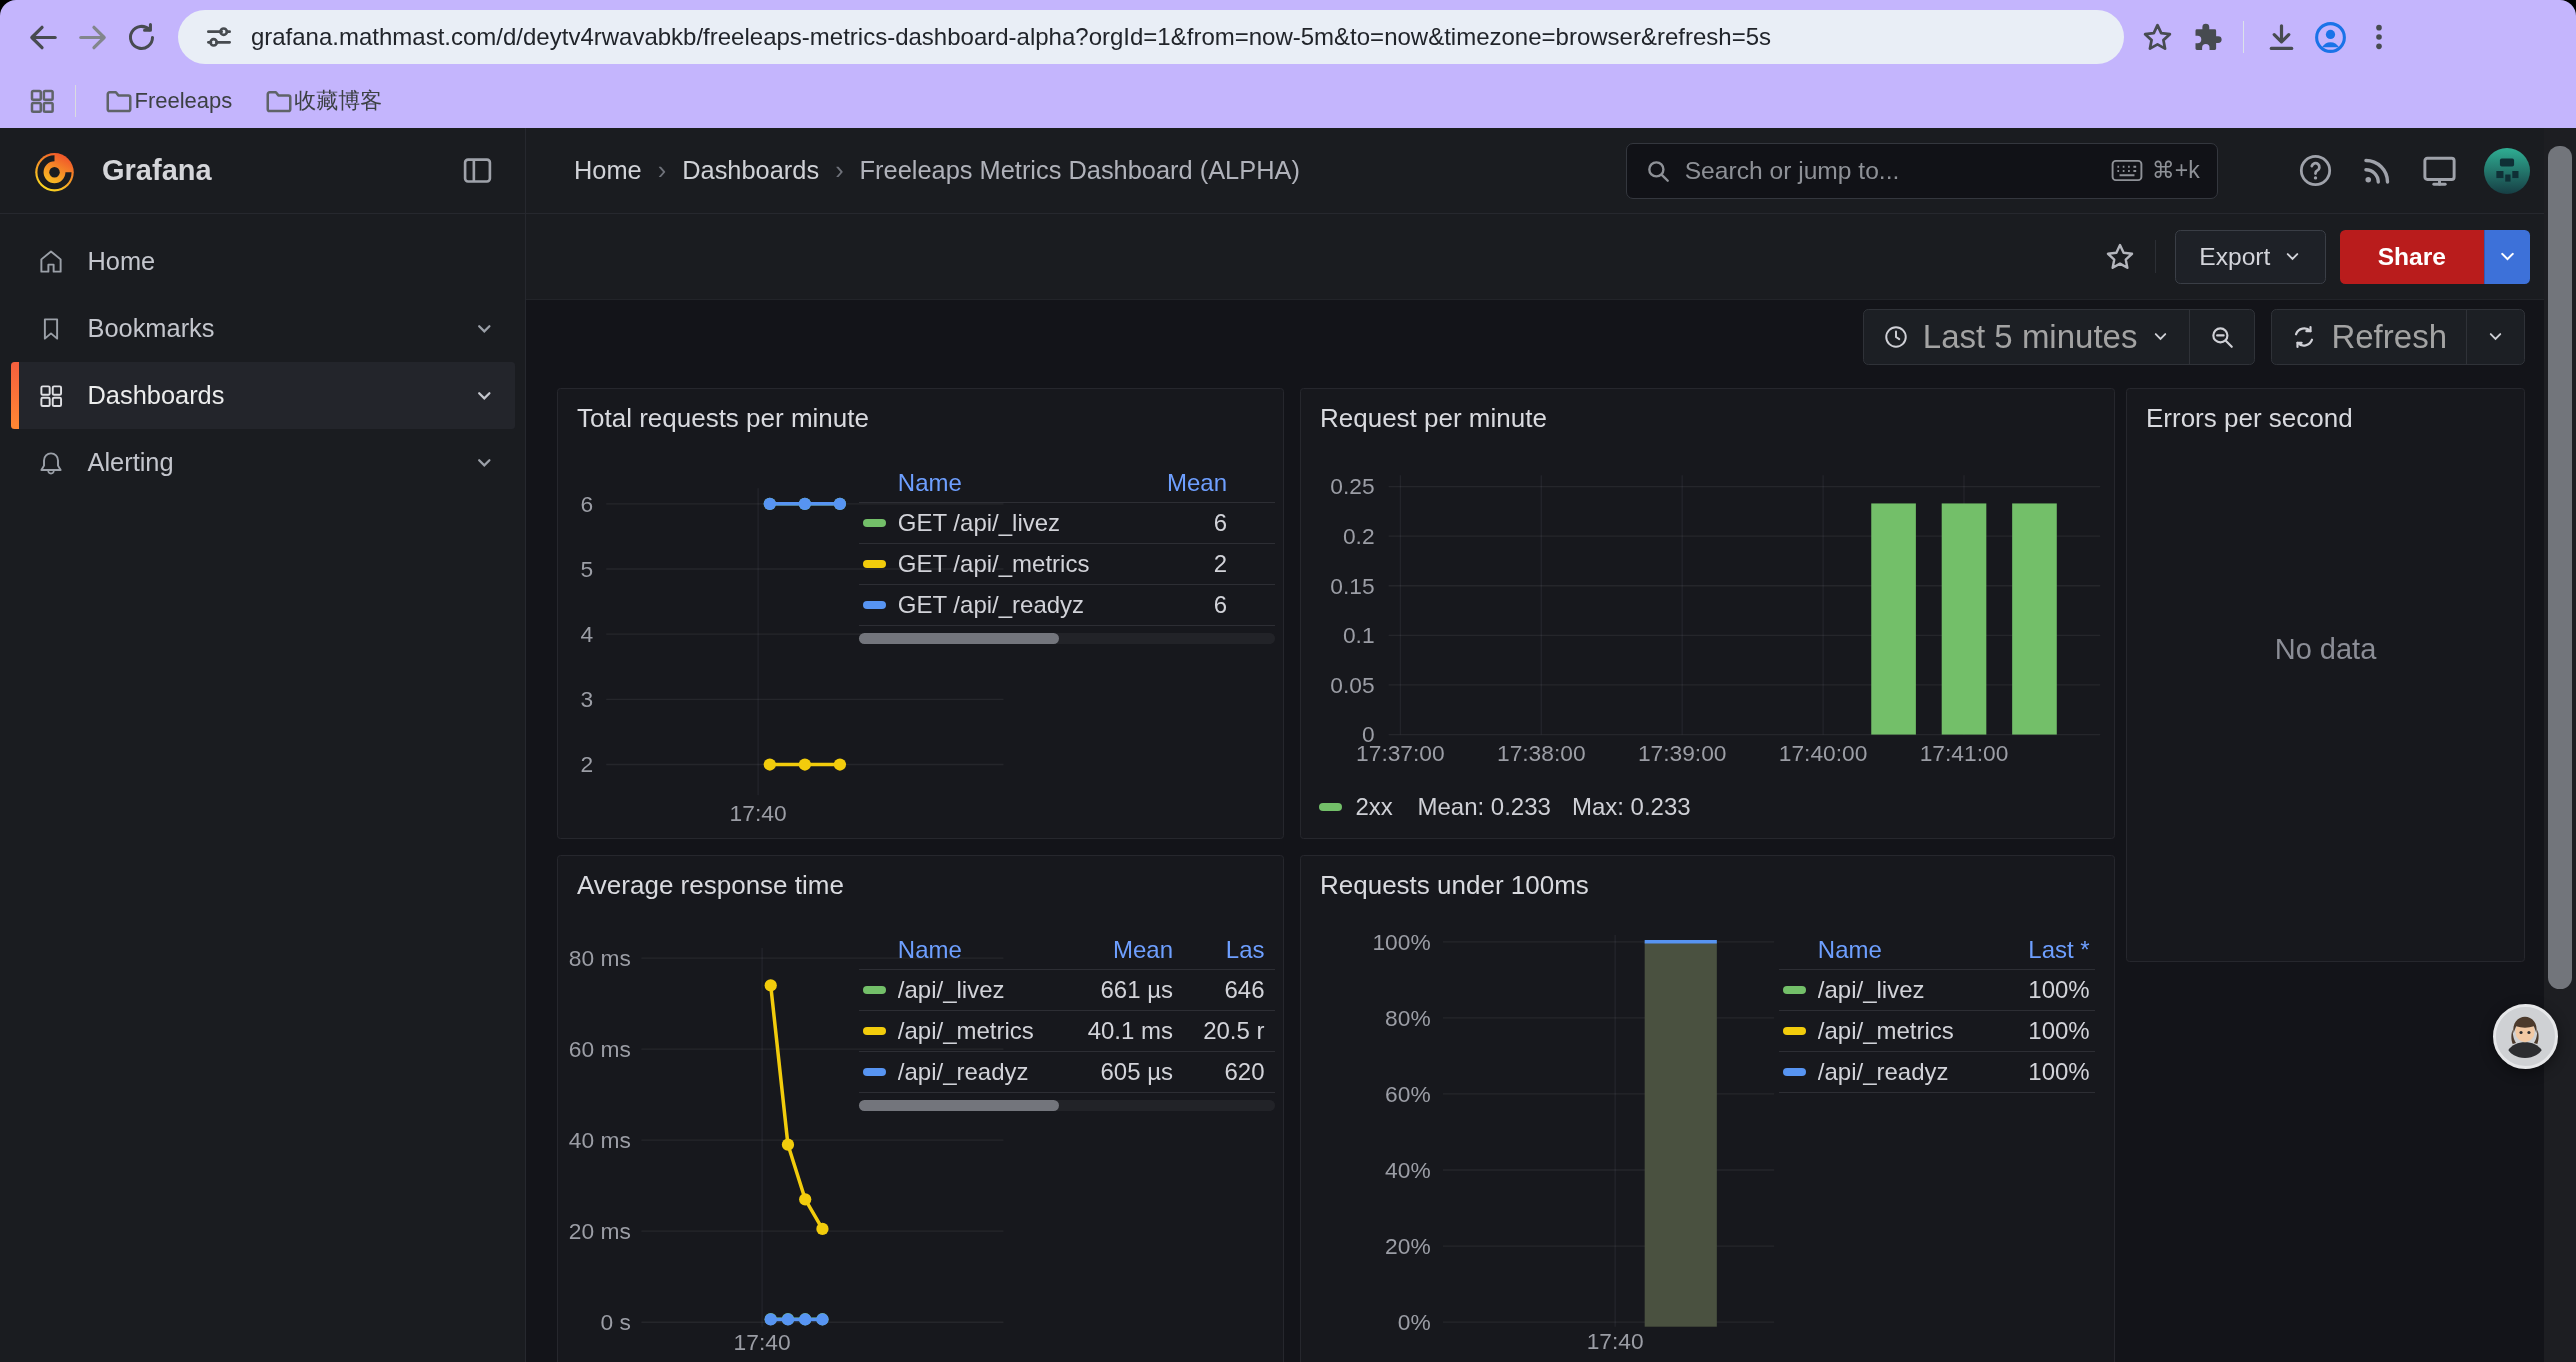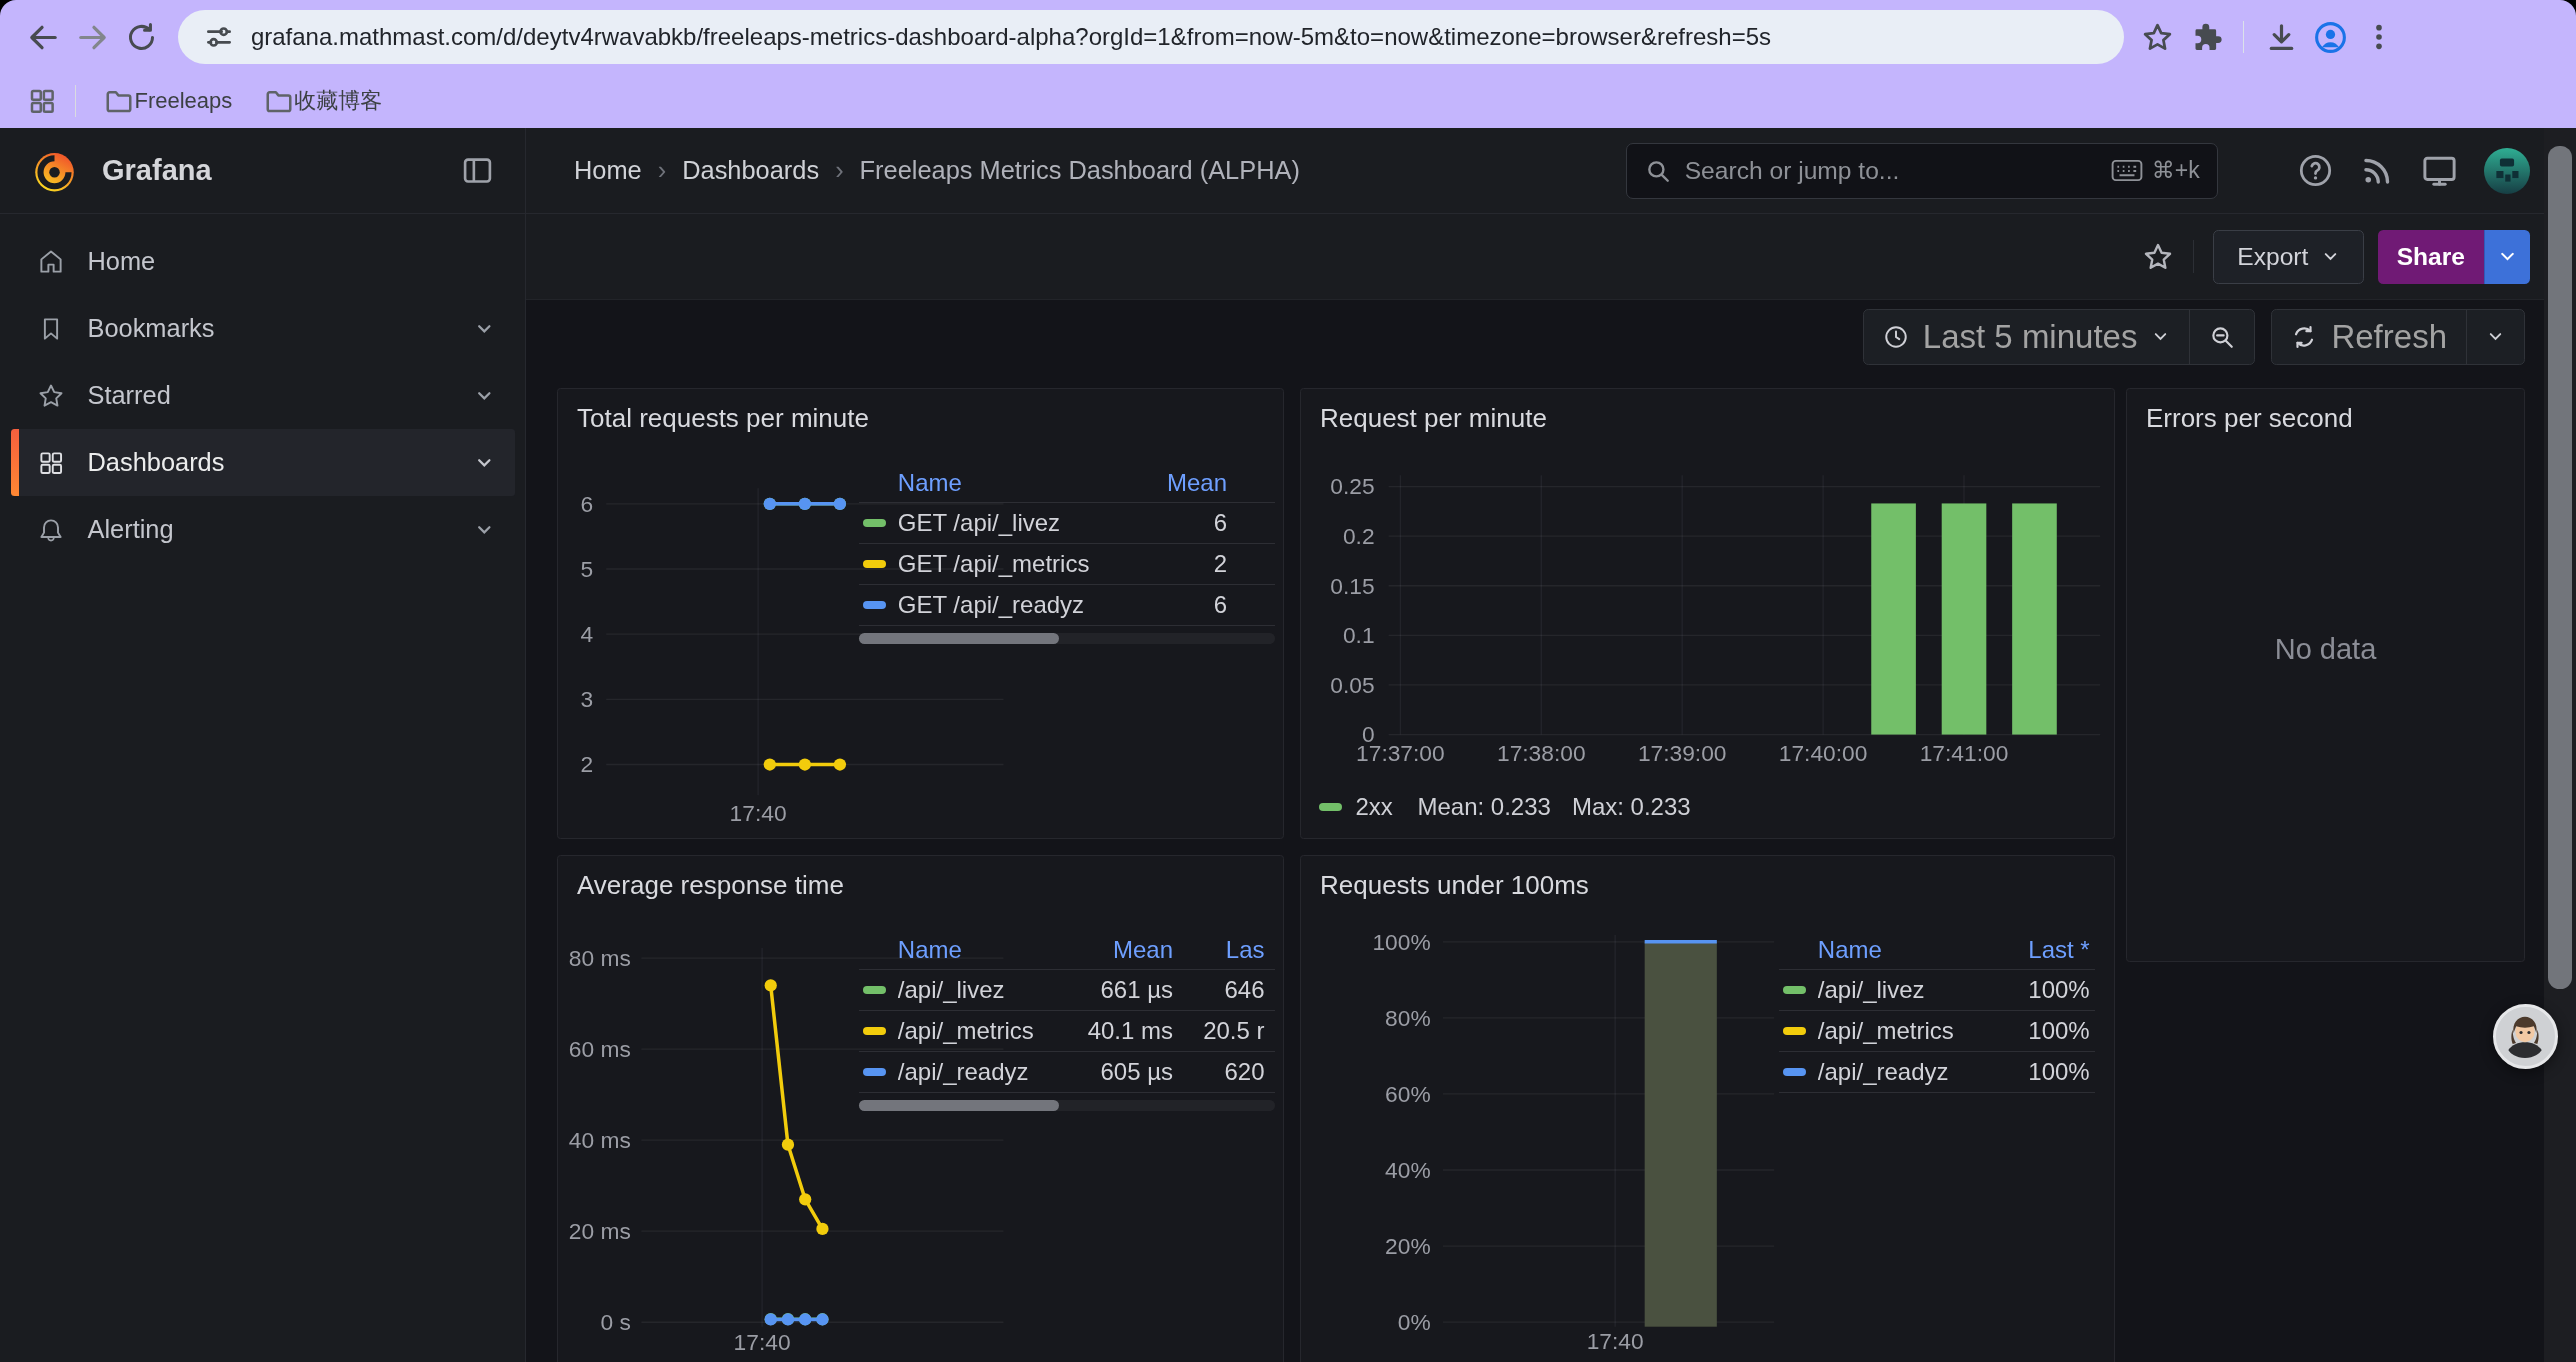--- a/index.html
+++ b/index.html
@@ -51,21 +51,21 @@
     border-radius:3.5px 0 0 3.5px; background:linear-gradient(180deg,#f55f3e,#ff8833); }
   .sitem.active .slabel { color:#eceded; }
 
   .main { flex:1; position:relative; }
   .actionsrow { height:86px; background:#1a1c20; border-bottom:0.9px solid #222429; display:flex;
     align-items:center; justify-content:flex-end; padding-right:46px; gap:14px; }
   .adiv { width:0.9px; height:33px; background:#2c2f35; margin:0 5.3px; }
   .gbtn { height:54px; display:flex; align-items:center; gap:12.3px; padding:0 23px; background:#1e2127;
     border:0.9px solid #3a3e46; border-radius:5.3px; color:#d3d4da; font-size:24.6px; cursor:pointer; }
   .sharewrap { display:flex; }
-  .sharemain { height:54px; display:flex; align-items:center; padding:0 19px; background:#701a75;
+  .sharemain { height:54px; display:flex; align-items:center; padding:0 38px; background:#b91c1c;
     border-radius:5.3px 0 0 5.3px; color:#fff; font-size:24.6px; font-weight:600; cursor:pointer; }
   .sharechev { width:46px; height:54px; background:#3d71d9; border-left:0.9px solid #2f5cb8;
     border-radius:0 5.3px 5.3px 0; display:flex; align-items:center; justify-content:center; cursor:pointer; }
 
   .canvas { position:absolute; left:0; top:86px; right:0; bottom:0; background:#131419; overflow:hidden; }
   .timebar { position:absolute; top:8.8px; right:51px; display:flex; gap:16px; }
   .tgroup { display:flex; height:56px; background:#1c1f24; border:0.9px solid #2f3238; border-radius:5.3px; }
   .tseg { display:flex; align-items:center; gap:14px; padding:0 19px; color:#a3a3a3; font-size:33px; cursor:pointer; }
   .tseg + .tseg { border-left:0.9px solid #2f3238; }
 
@@ -284,29 +284,20 @@
       </div>
       <div class="sitem">
         <svg width="28" height="28" viewBox="0 0 32 32" fill="none" stroke="#9ba0a8" stroke-width="2.2" stroke-linejoin="round">
             <path d="M9 5h14v22l-7-6-7 6z"></path>
           </svg>
         <span class="slabel">Bookmarks</span>
         <svg class="schev" width="24.6" height="24.6" viewBox="0 0 24 24" fill="none" stroke="#9ba0a8" stroke-width="2.2" stroke-linecap="round">
             <path d="M7 10l5 5 5-5"></path>
           </svg>
       </div>
-      <div class="sitem">
-        <svg width="28" height="28" viewBox="0 0 32 32" fill="none" stroke="#9ba0a8" stroke-width="2.2" stroke-linejoin="round">
-            <path d="M16 4l3.7 7.6 8.3 1.2-6 5.9 1.4 8.3-7.4-3.9-7.4 3.9 1.4-8.3-6-5.9 8.3-1.2z"></path>
-          </svg>
-        <span class="slabel">Starred</span>
-        <svg class="schev" width="24.6" height="24.6" viewBox="0 0 24 24" fill="none" stroke="#9ba0a8" stroke-width="2.2" stroke-linecap="round">
-            <path d="M7 10l5 5 5-5"></path>
-          </svg>
-      </div>
       <div class="sitem active">
         <svg width="28" height="28" viewBox="0 0 32 32" fill="none" stroke="#dfe0e4" stroke-width="2.2">
             <rect x="5" y="5" width="9.5" height="9.5" rx="1.5"></rect>
             <rect x="18" y="5" width="9.5" height="9.5" rx="1.5"></rect>
             <rect x="5" y="18" width="9.5" height="9.5" rx="1.5"></rect>
             <rect x="18" y="18" width="9.5" height="9.5" rx="1.5"></rect>
           </svg>
         <span class="slabel">Dashboards</span>
         <svg class="schev" width="24.6" height="24.6" viewBox="0 0 24 24" fill="none" stroke="#c4c6cd" stroke-width="2.2" stroke-linecap="round">
             <path d="M7 10l5 5 5-5"></path>

